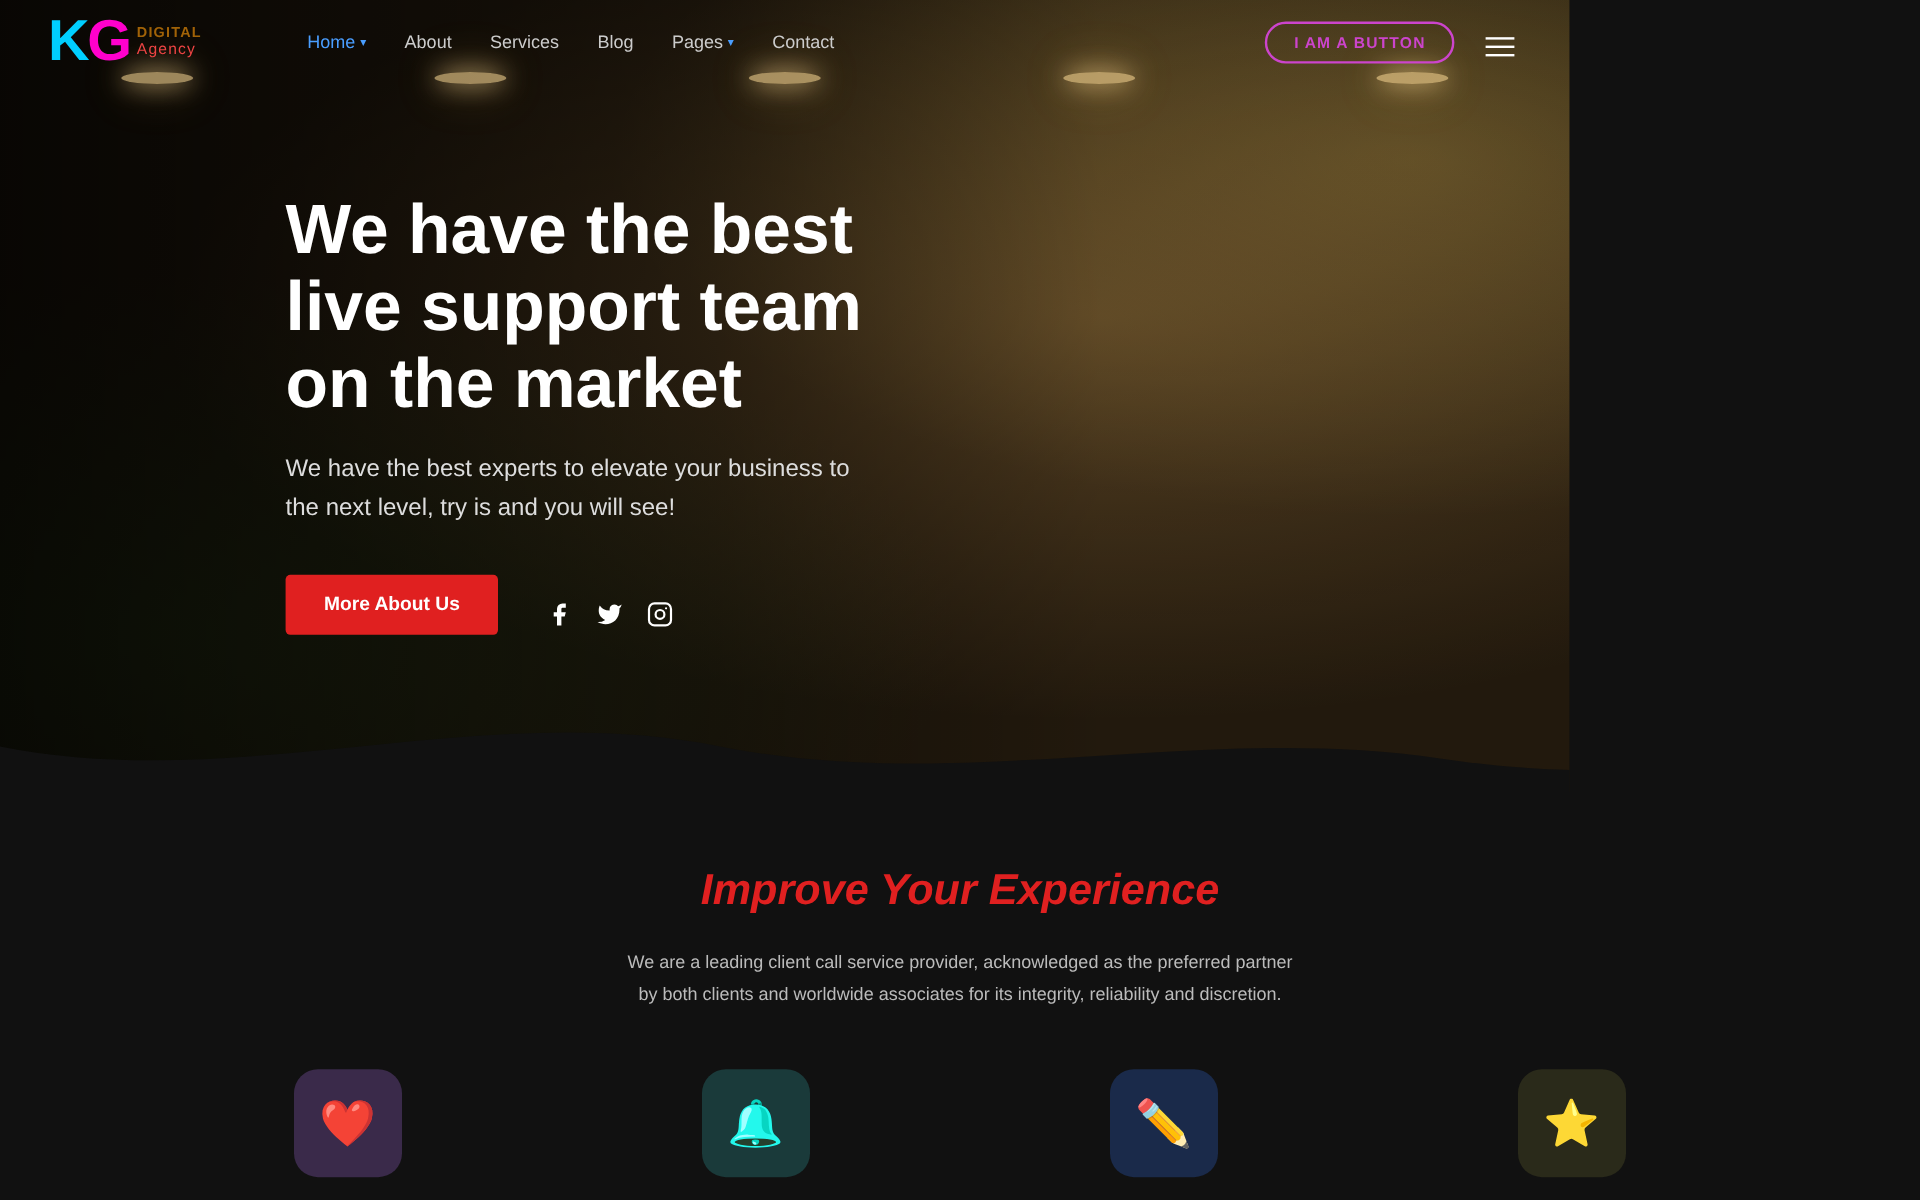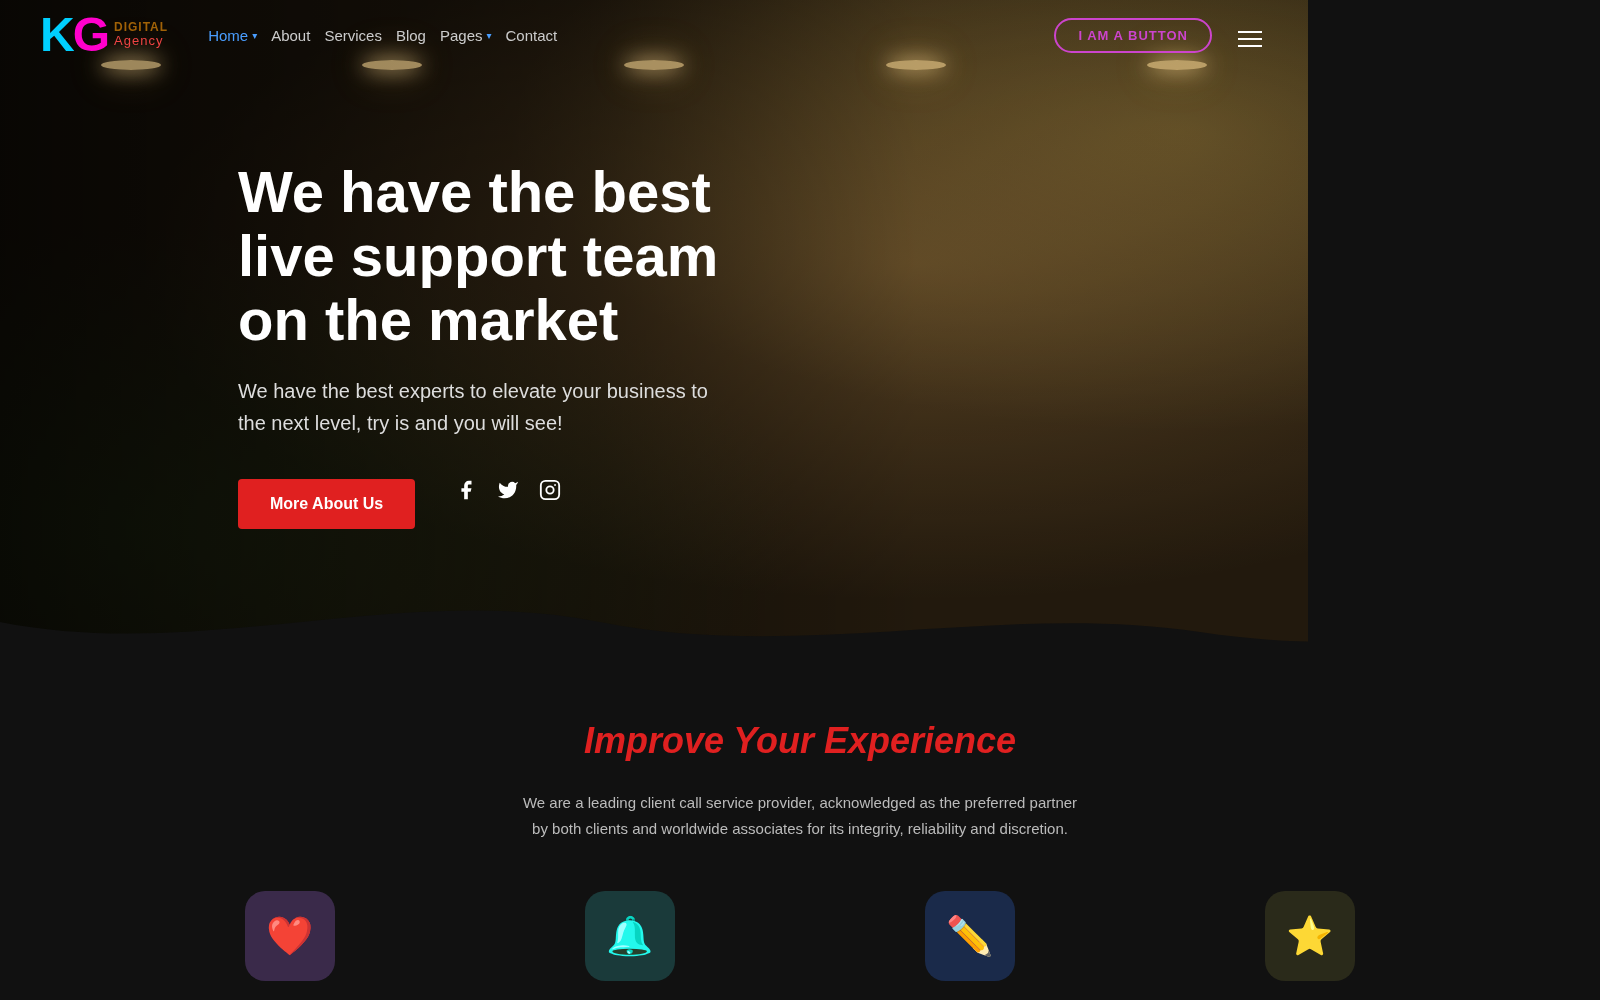--- a/index.html
+++ b/index.html
@@ -33,22 +33,23 @@
     .logo-text {
       display: flex;
       flex-direction: column;
       line-height: 1.1;
     }
     .logo-digital { color: #a16207; font-size: 12px; font-weight: 600; letter-spacing: 1px; }
     .logo-agency { color: #ef4444; font-size: 13px; font-weight: 400; letter-spacing: 1px; }
     .nav-links {
       display: flex;
       align-items: flex-end;
-      gap: 14px;
+      gap: 32px;
       flex: 1;
+      margin-left: 48px;
     }
     .nav-link {
       color: #ccc;
       text-decoration: none;
       font-size: 15px;
       font-weight: 500;
       cursor: pointer;
     }
     .nav-link.active { color: #4a9eff; }
     .nav-link-with-arrow { display: flex; align-items: center; gap: 4px; }
@@ -131,21 +132,21 @@
     }
     .hero-subtitle {
       font-size: 20px;
       color: #ddd;
       margin-bottom: 40px;
       max-width: 500px;
       line-height: 1.6;
     }
     .hero-actions {
       display: flex;
-      align-items: flex-start;
+      align-items: flex-end;
       gap: 40px;
     }
     .btn-more-about {
       background: #e02020;
       color: #fff;
       border: none;
       border-radius: 4px;
       padding: 16px 32px;
       font-size: 16px;
       font-weight: 600;

